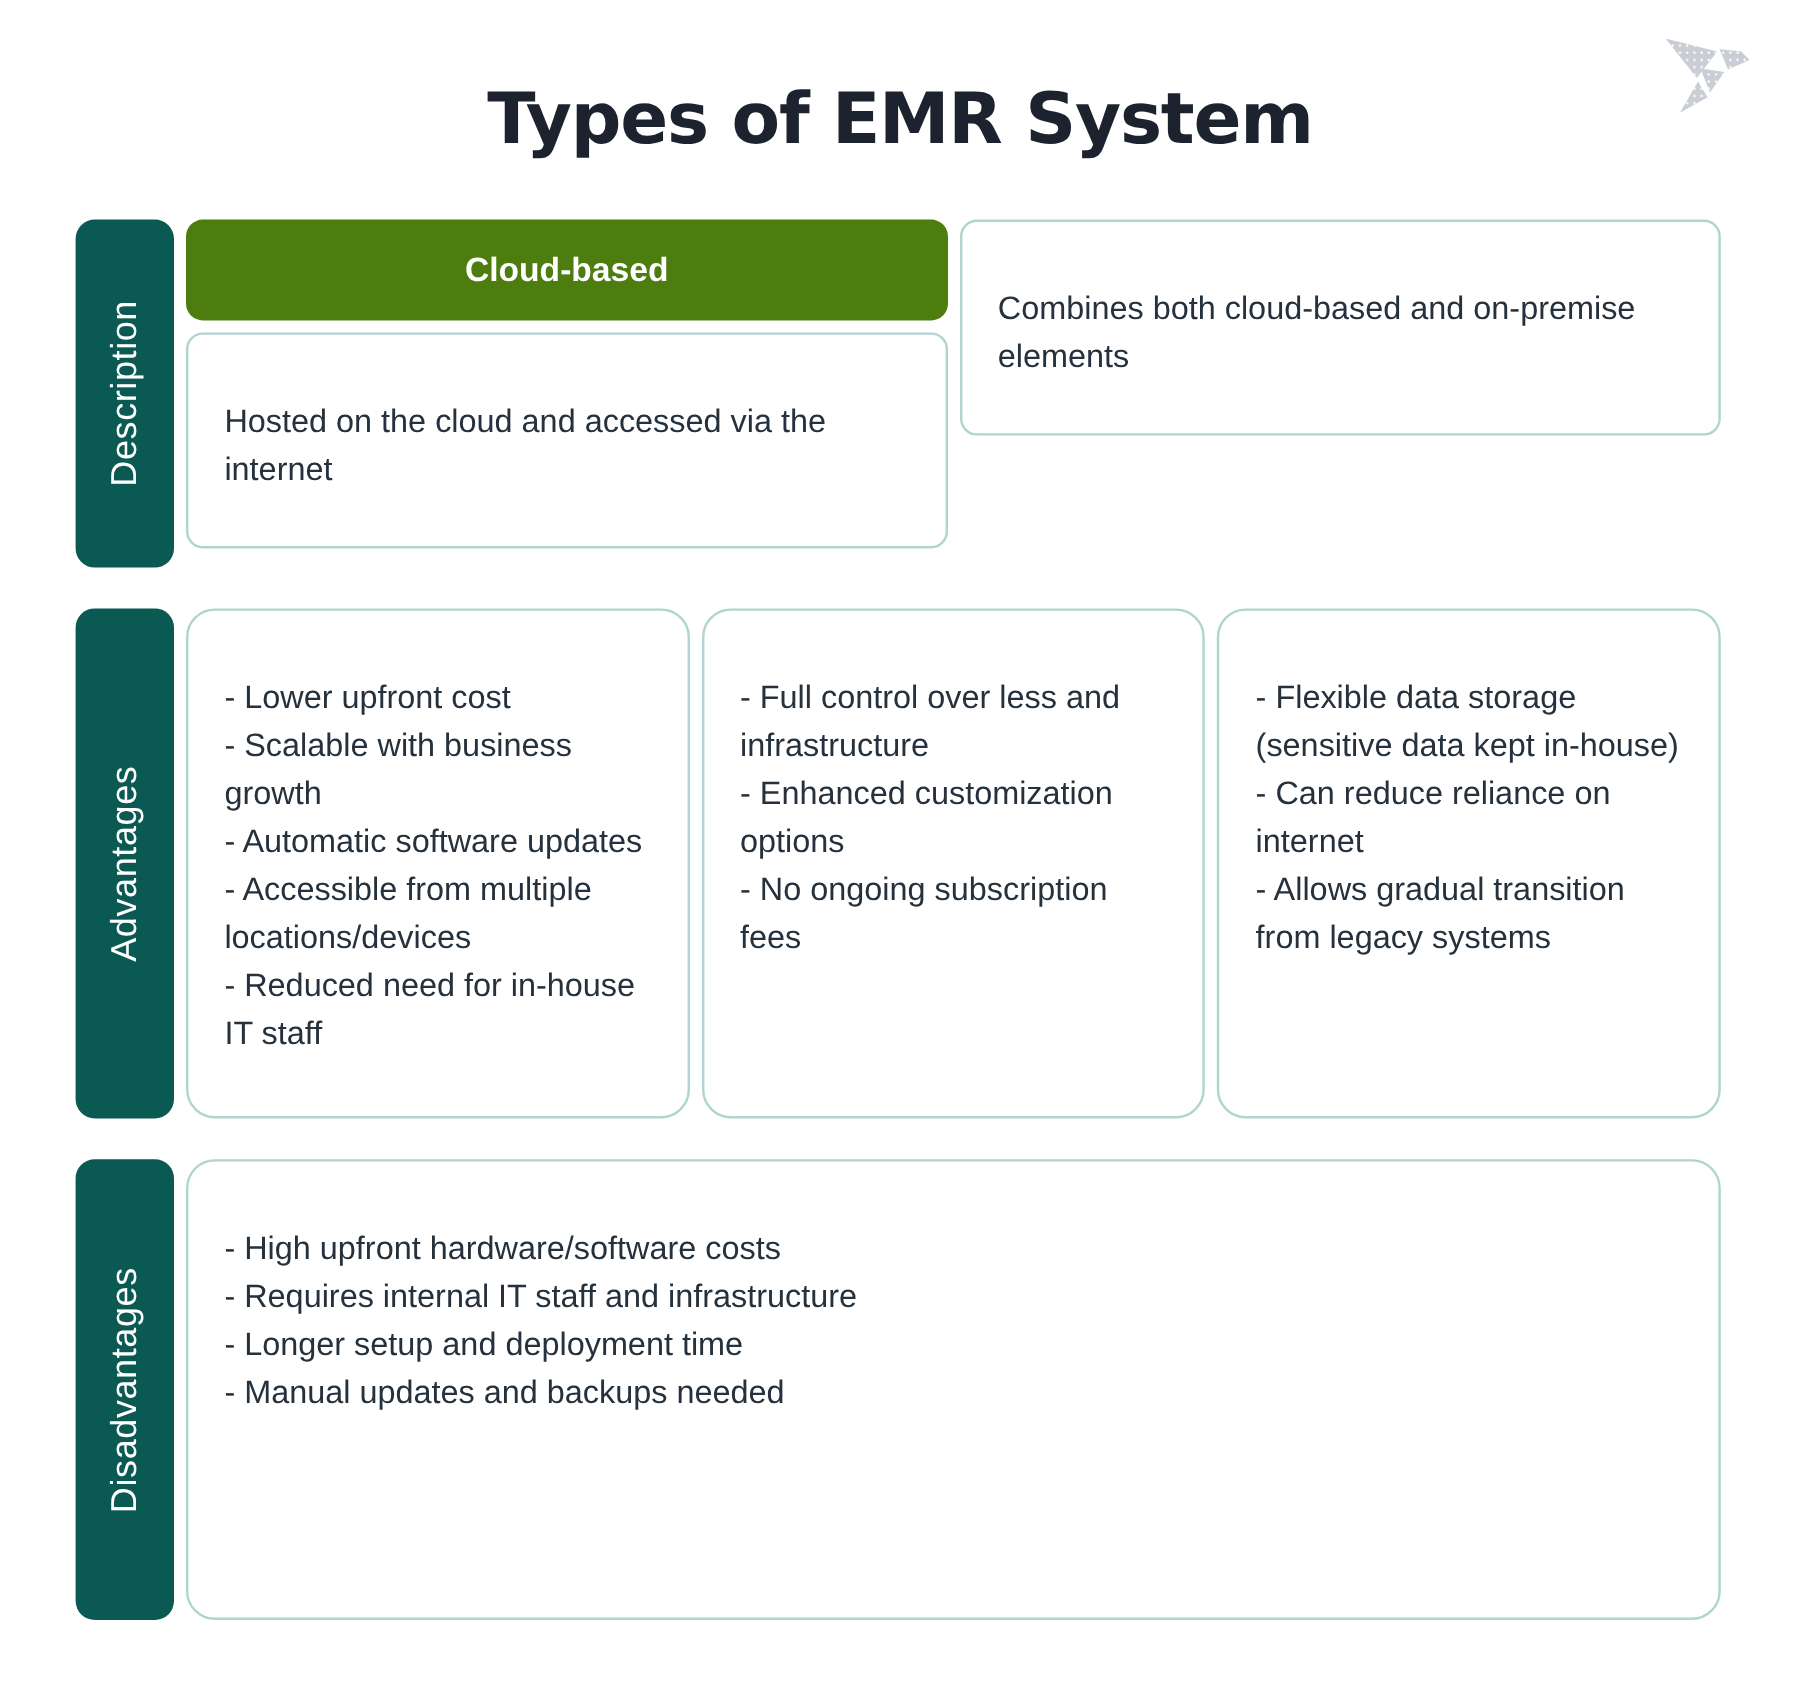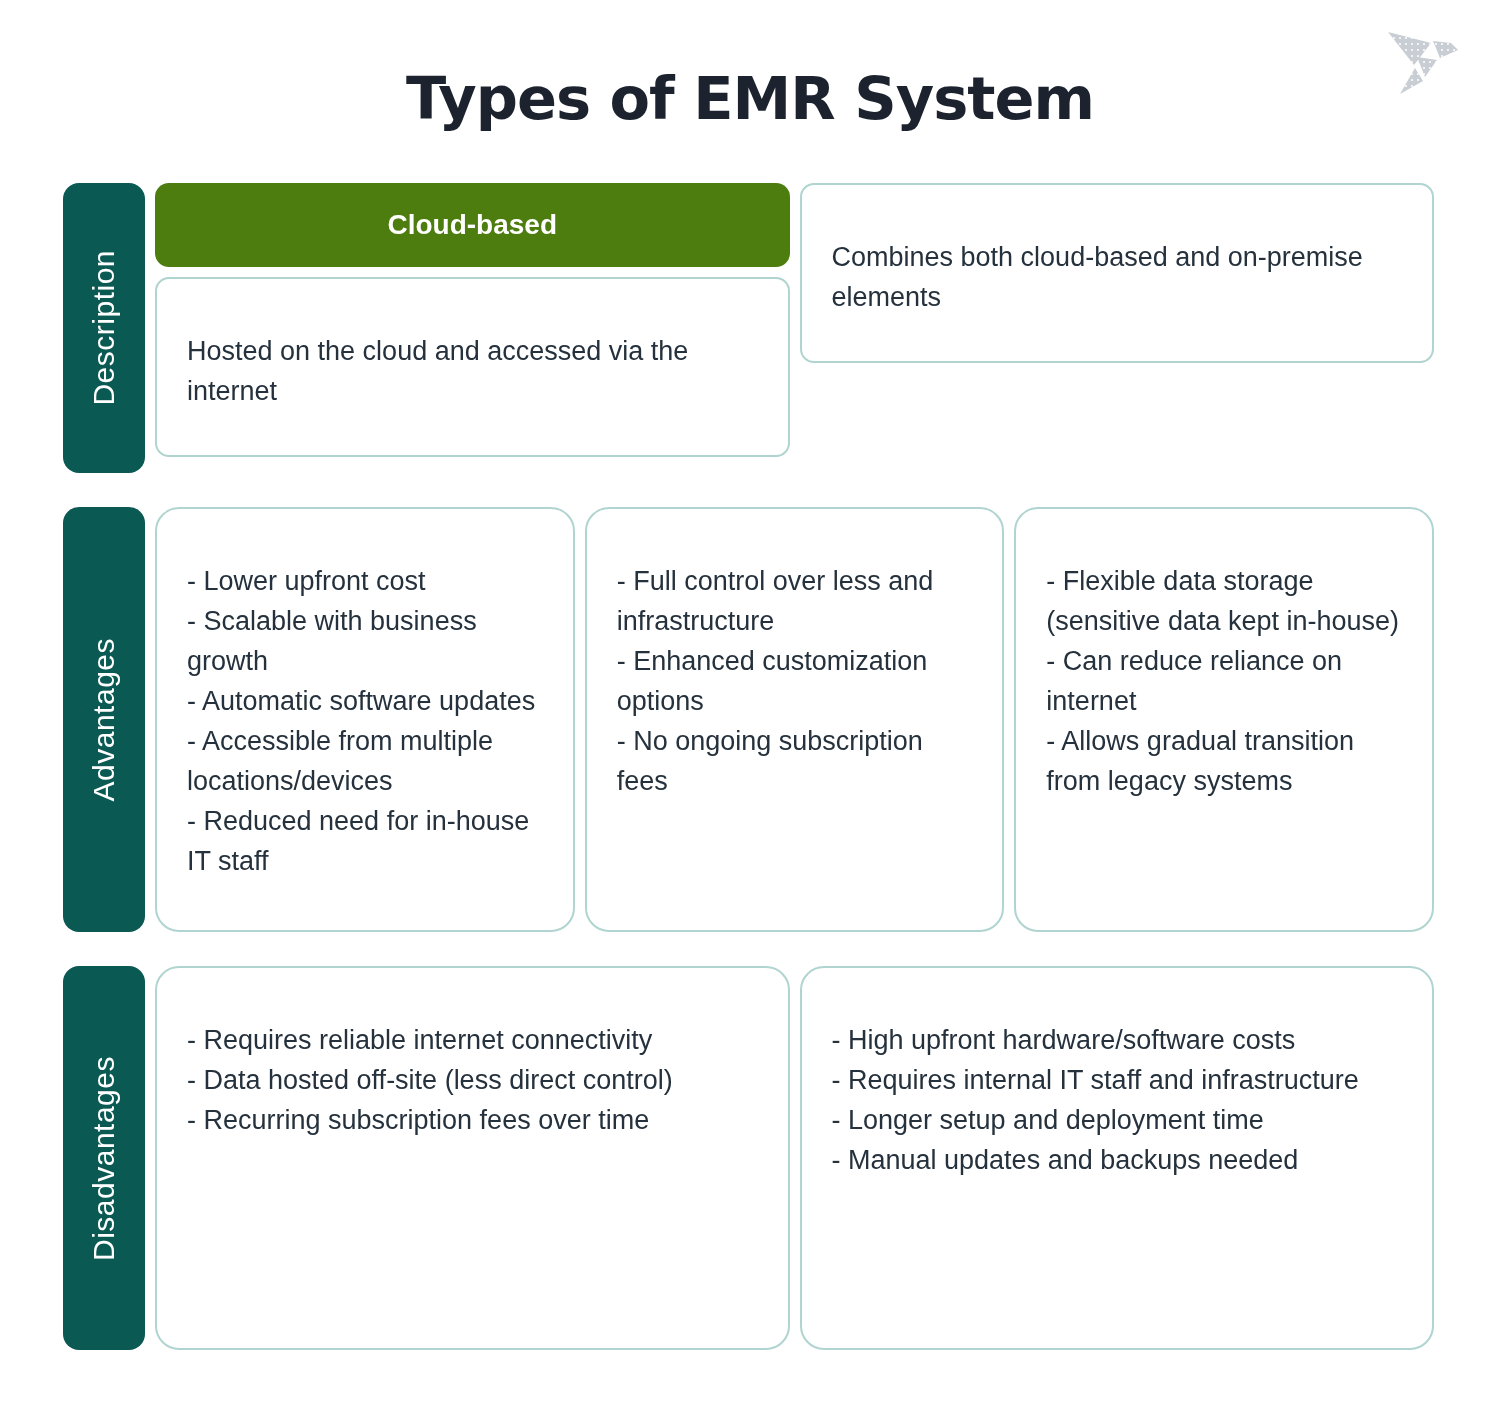--- a/index.html
+++ b/index.html
@@ -153,25 +153,20 @@
 - Can reduce reliance on internet
 - Allows gradual transition from legacy systems</div>
       </div>
     </div>
 
     <div class="band band-disadvantages">
       <div class="row-label">
         <span>Disadvantages</span>
       </div>
       <div class="col">
-        <div class="cell">- Requires reliable internet connectivity
-- Data hosted off-site (less direct control)
-- Recurring subscription fees over time</div>
-      </div>
-      <div class="col">
         <div class="cell">- High upfront hardware/software costs
 - Requires internal IT staff and infrastructure
 - Longer setup and deployment time
 - Manual updates and backups needed</div>
       </div>
     </div>
 
   </div>
 </div>
 

